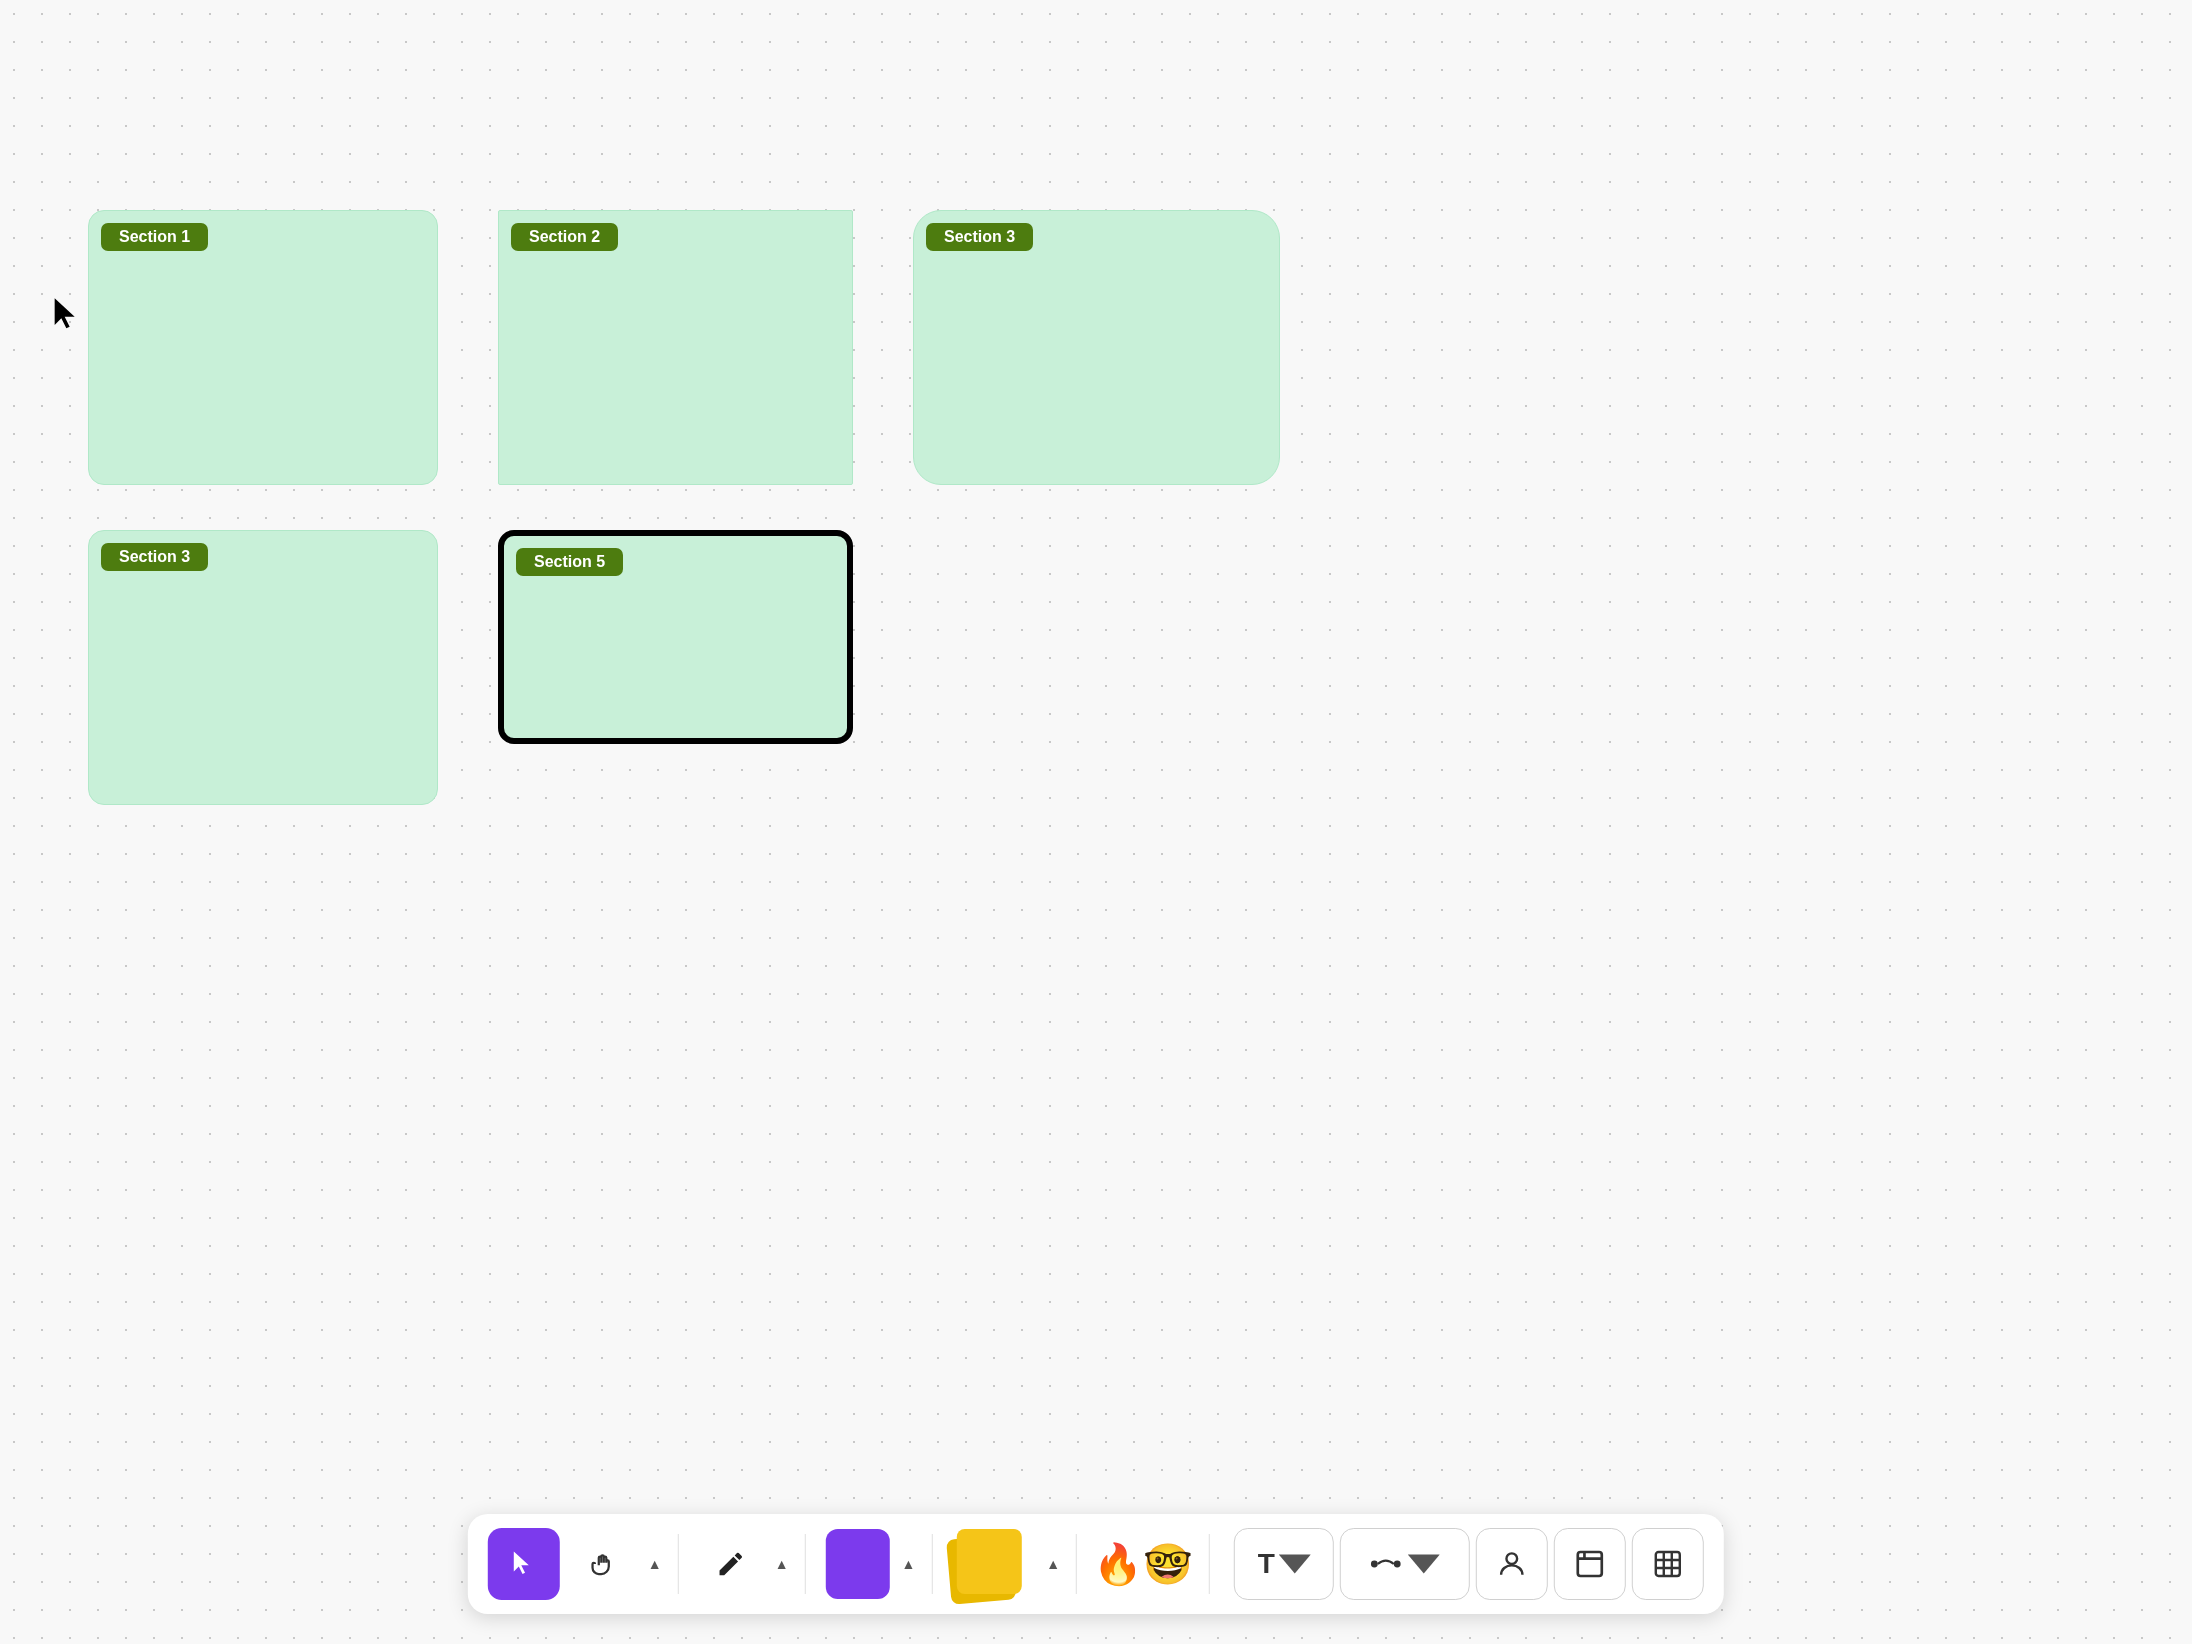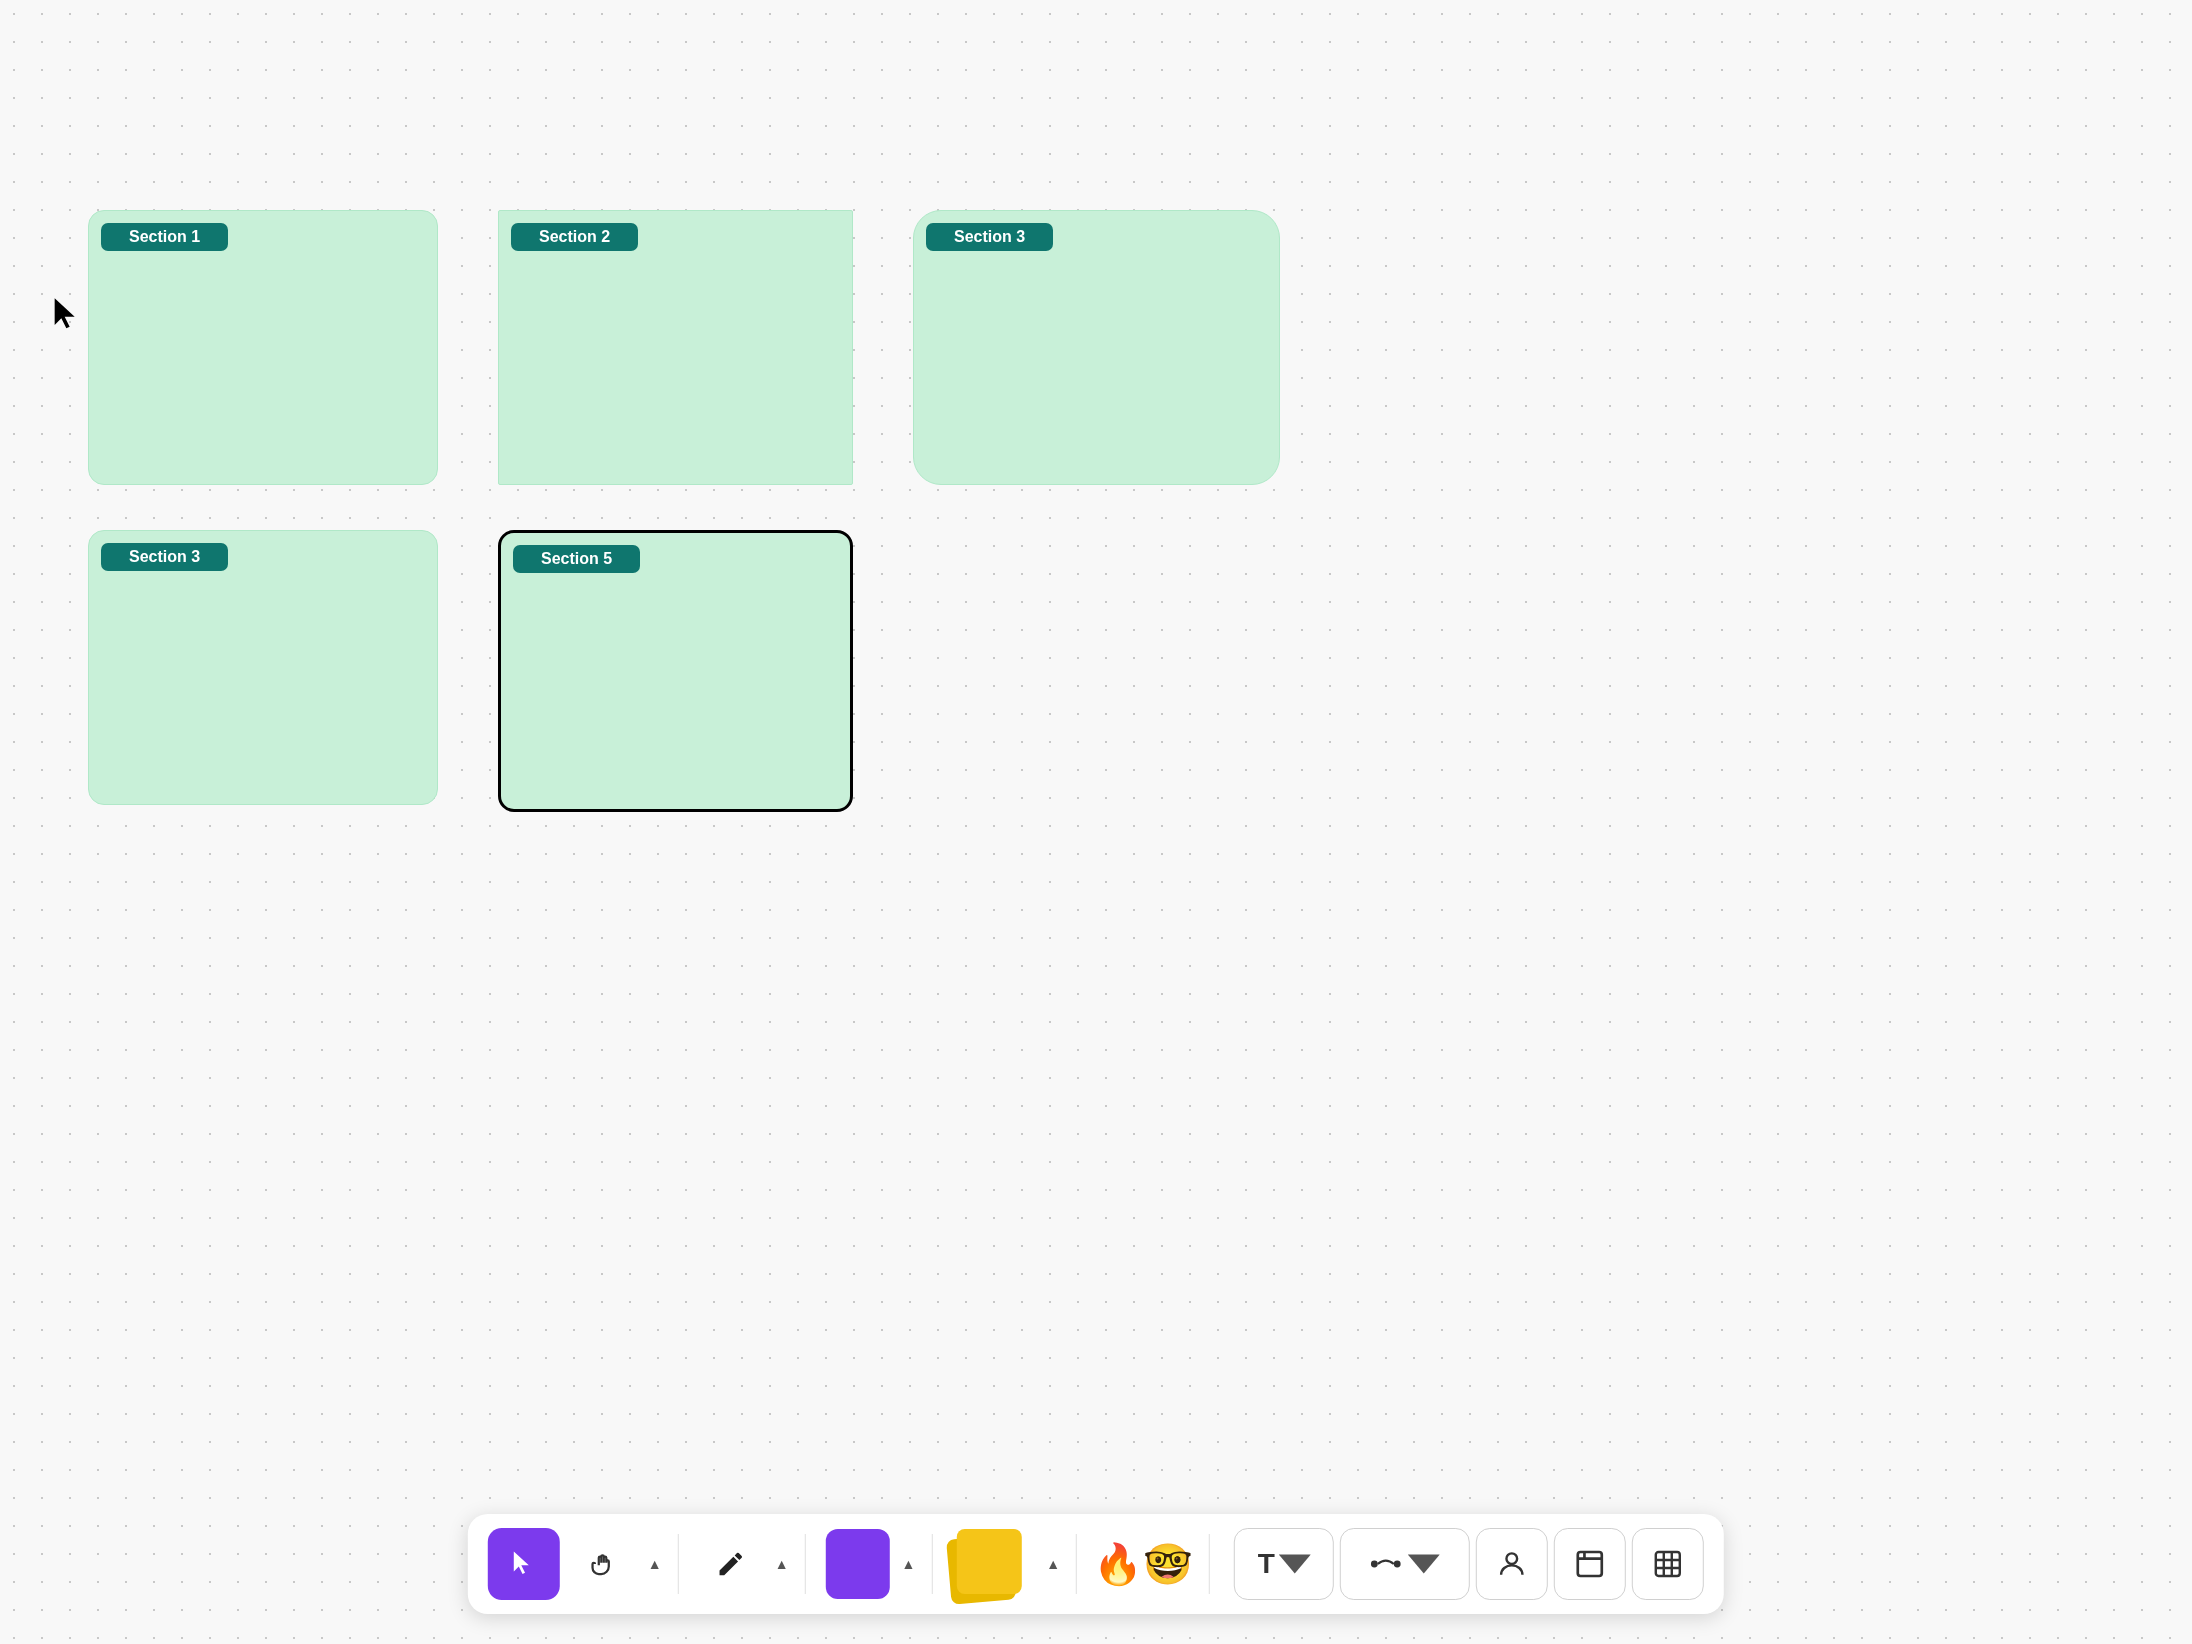--- a/index.html
+++ b/index.html
@@ -71,36 +71,36 @@
       width: 350px;
       height: 275px;
       background-color: #c8f0d8;
       border-radius: 16px;
       position: relative;
       border: 1px solid #b0e8c8;
     }
 
     .card-s5 {
       width: 355px;
-      height: 282px;
+      height: 214px;
       background-color: #c8f0d8;
       border-radius: 16px;
       position: relative;
-      border: 3px solid #000000;
+      border: 6px solid #000000;
     }
 
     .section-badge {
       position: absolute;
       top: 12px;
       left: 12px;
-      background-color: #0f766e;
+      background-color: #4d7c0f;
       color: white;
       font-size: 16px;
       font-weight: 600;
-      padding: 5px 28px;
+      padding: 5px 18px;
       border-radius: 7px;
       white-space: nowrap;
     }
 
     
     .cursor {
       position: absolute;
       top: 295px;
       left: 48px;
       width: 0;

